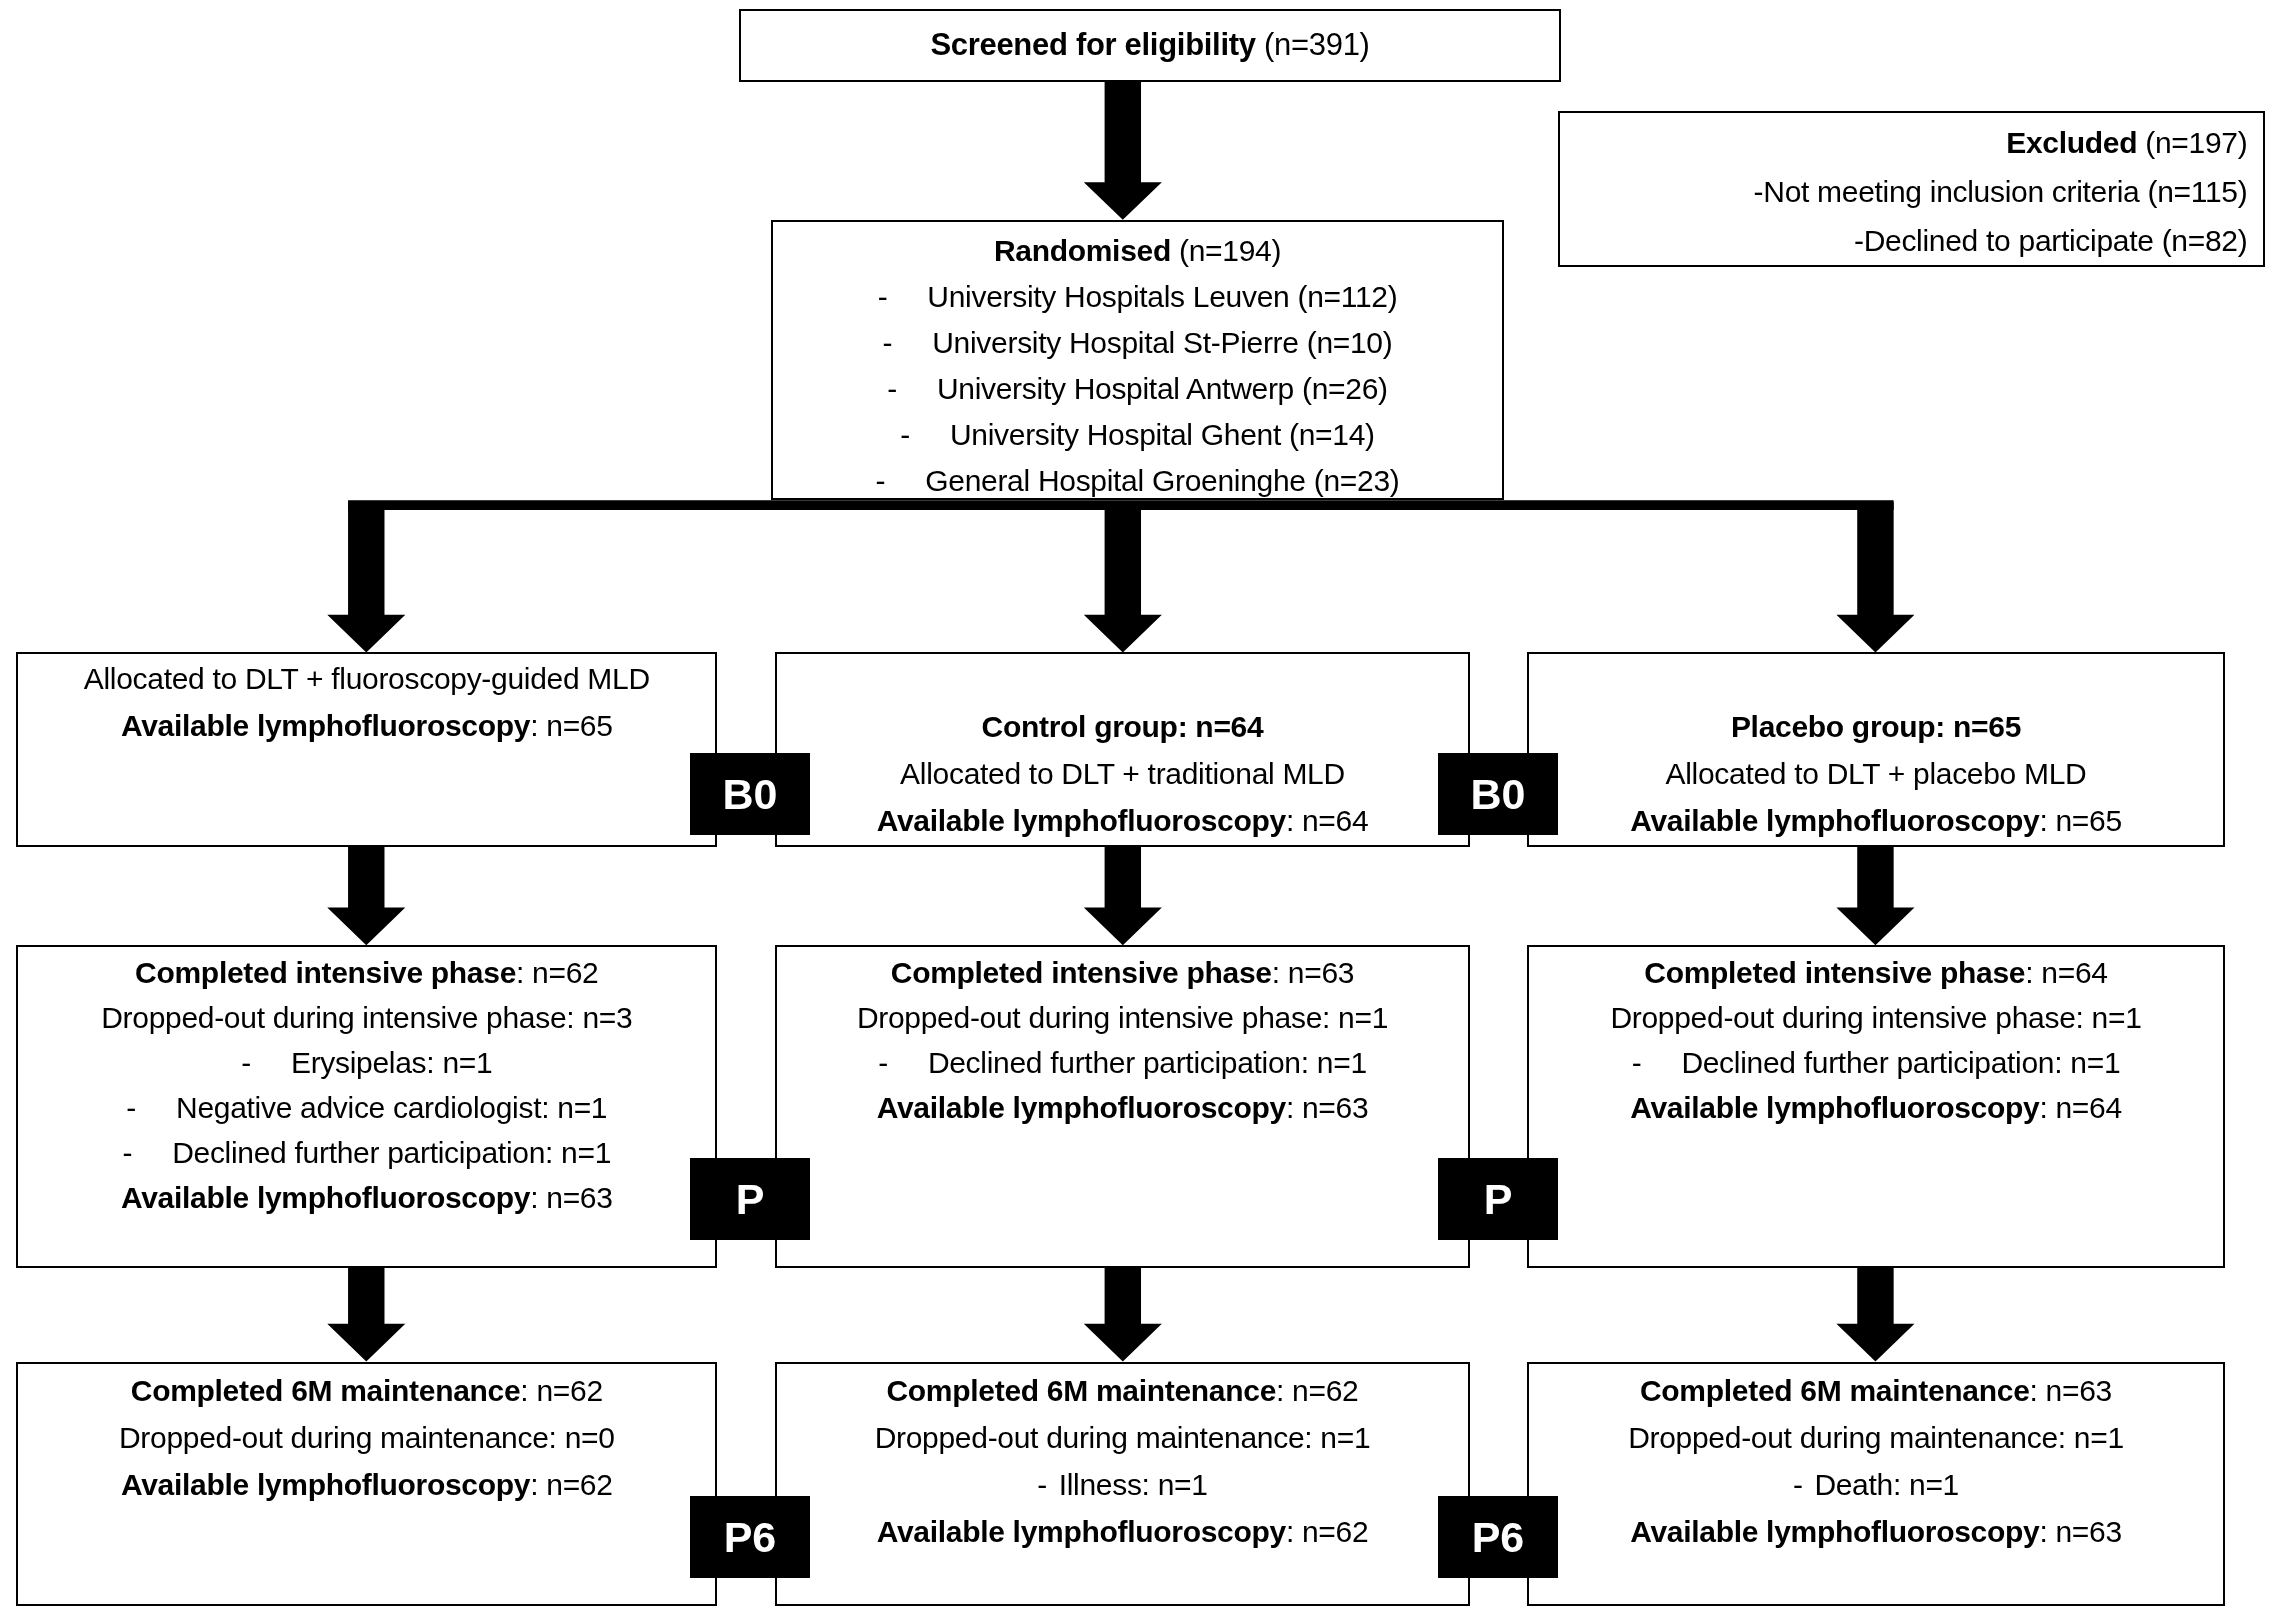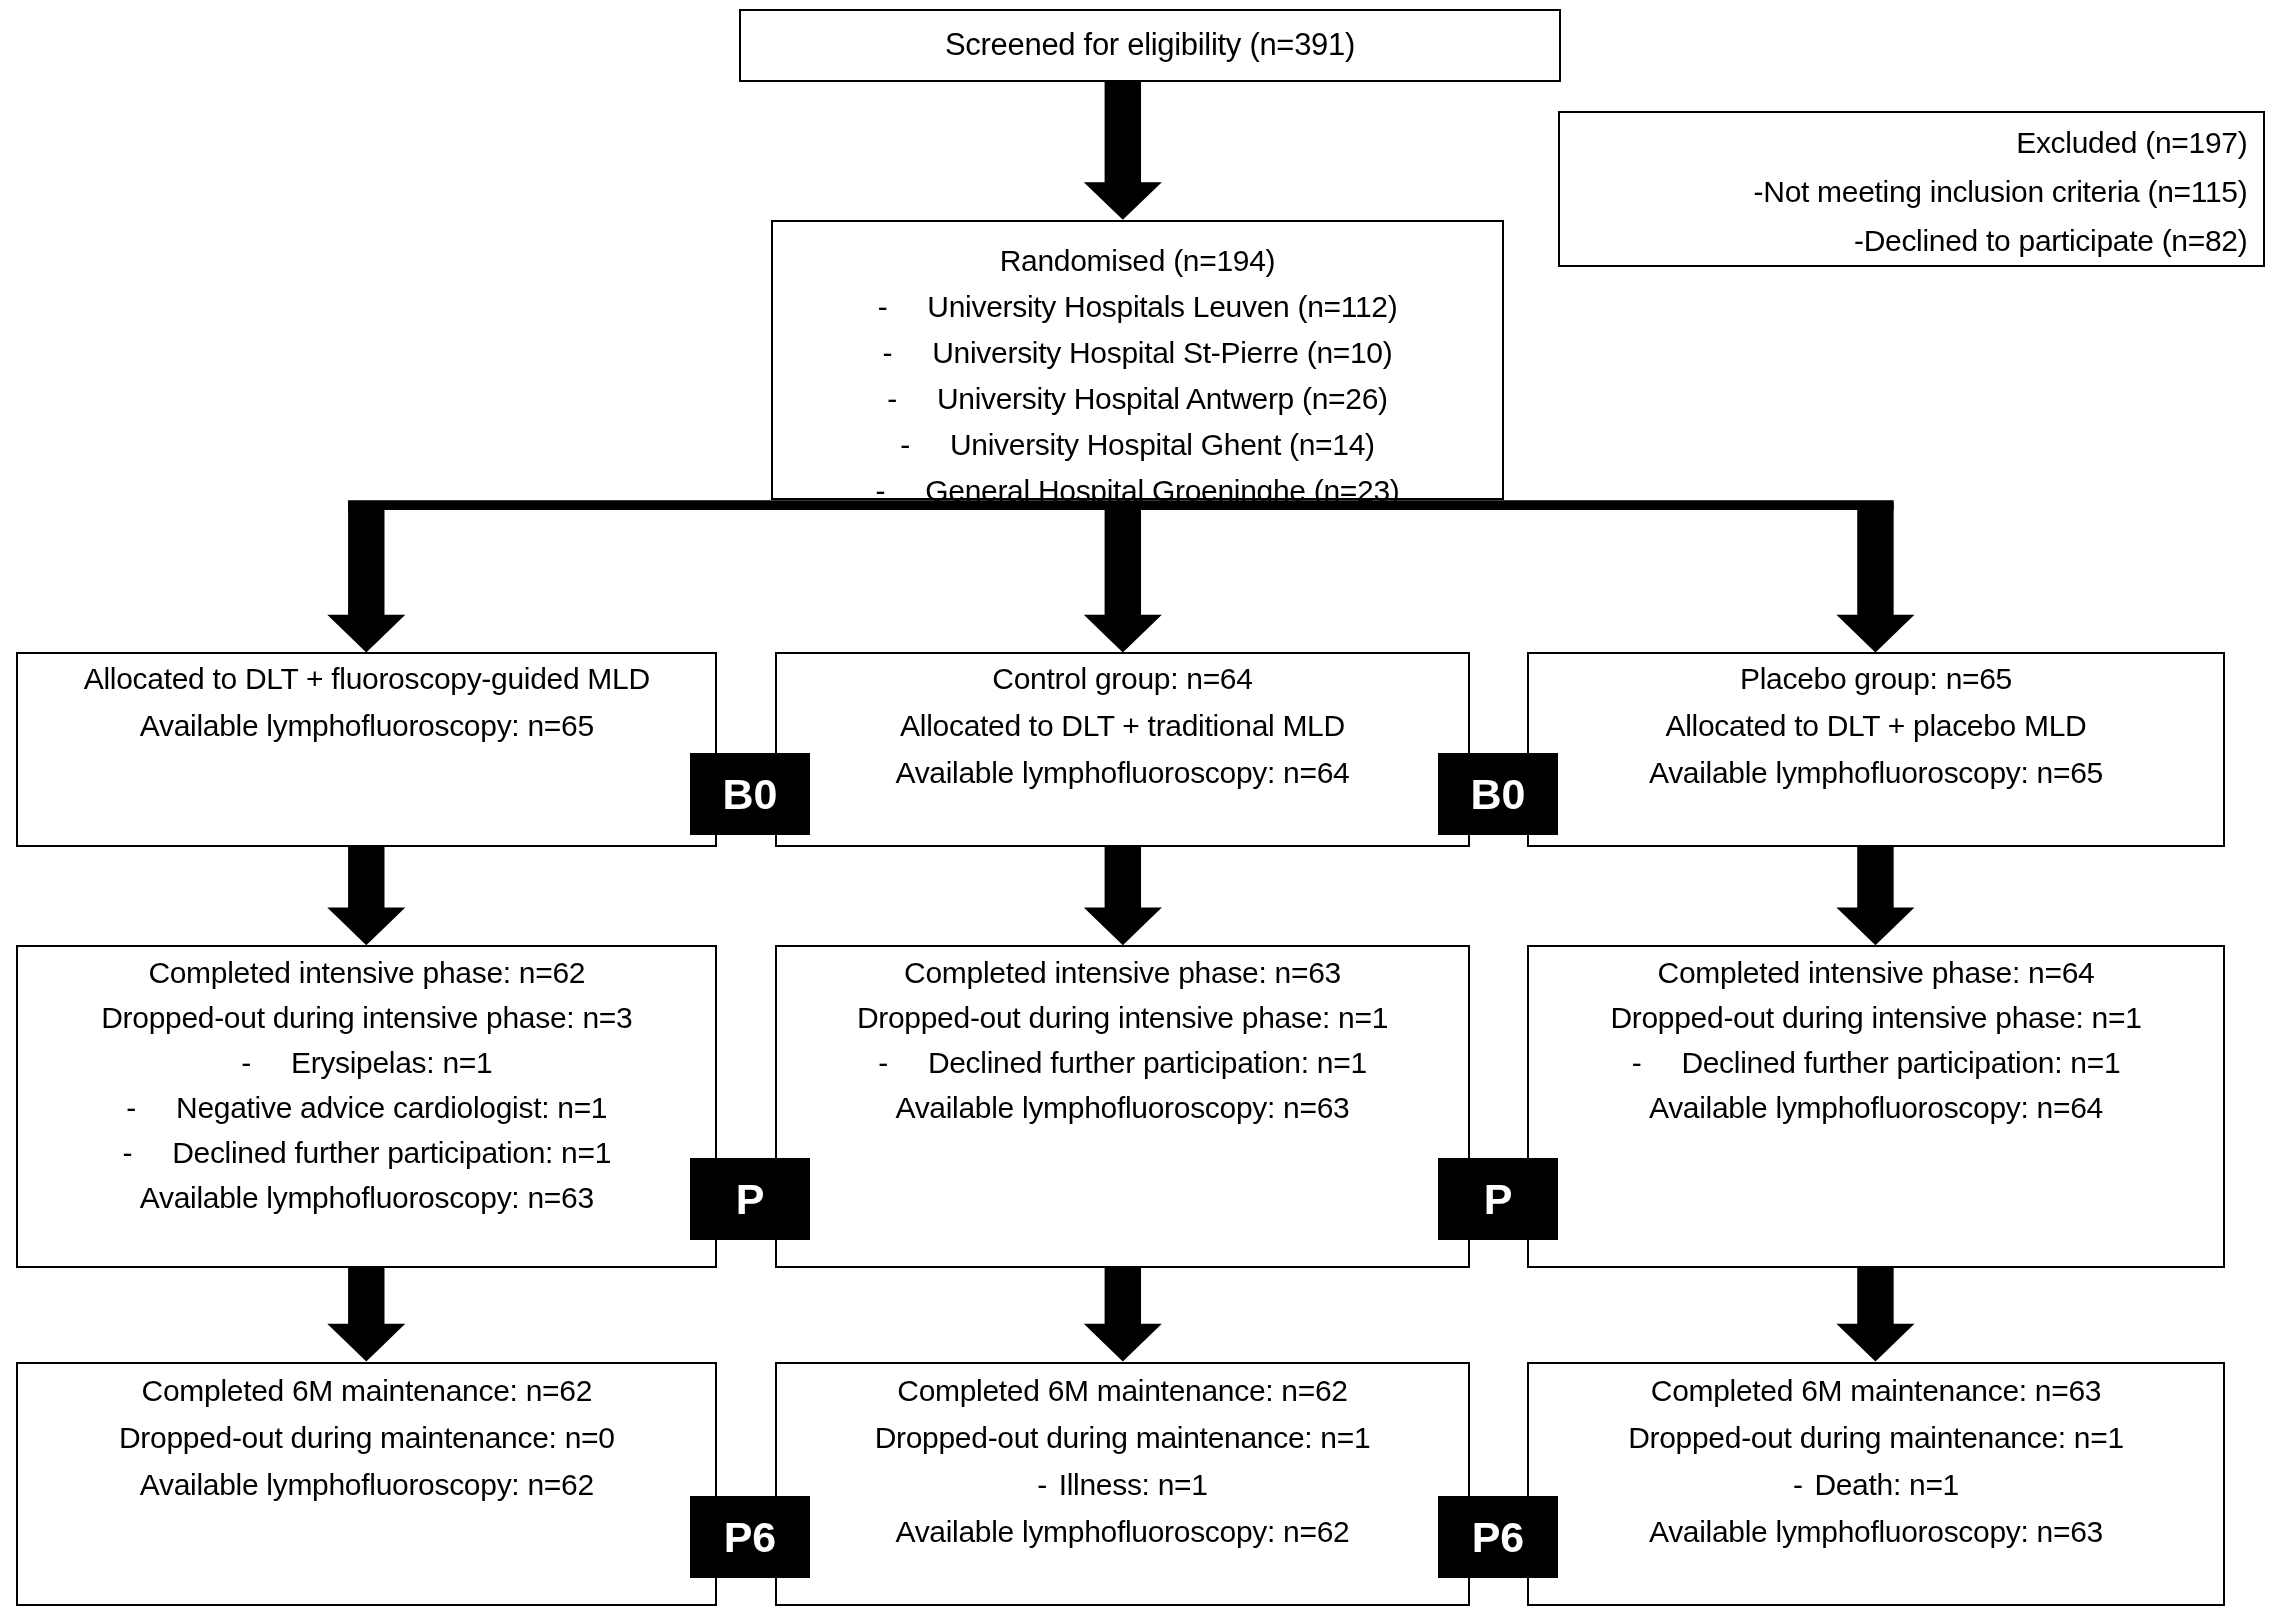--- a/index.html
+++ b/index.html
@@ -2,25 +2,25 @@
 <html style="font-size:10.4px"><head>
 <meta charset="utf-8">
 <style>
   html,body{margin:0;padding:0;background:#ffffff;}
   .stage{position:relative;width:2284px;height:1623px;background:#ffffff;
          font-family:"Liberation Sans",sans-serif;color:#000;overflow:hidden;}
   svg.arrows{position:absolute;left:0;top:0;z-index:0;}
   .box{position:absolute;border:2.6px solid #000;background:#fff;box-sizing:border-box;
        text-align:center;font-size:30px;letter-spacing:-0.3px;z-index:1;}
   .line{line-height:46px;white-space:nowrap;}
-  .bold{font-weight:normal;}
+  .bold{font-weight:bold;margin-top:48px;}
   .screened{display:flex;align-items:center;justify-content:center;font-size:31px;}
   .excl{text-align:right;padding:5.2px 15.6px 0 26px;}
   .excl .line{line-height:49px;}
-  .rand{padding-top:16px;}
+  .rand{padding-top:6px;}
   .alloc .line{line-height:47px;}
   .alloc{padding-top:1.3px;}
   .intens .line{line-height:45px;}
   .intens{padding-top:2.6px;}
   .maint .line{line-height:47px;}
   .maint{padding-top:3px;}
   .dash-wide{display:inline-block;margin-right:40px;}
   .dash-small{display:inline-block;margin-right:11.7px;}
   .dash-left{display:inline-block;width:68px;}
   .badge{position:absolute;width:120px;height:82px;background:#000;color:#fff;

